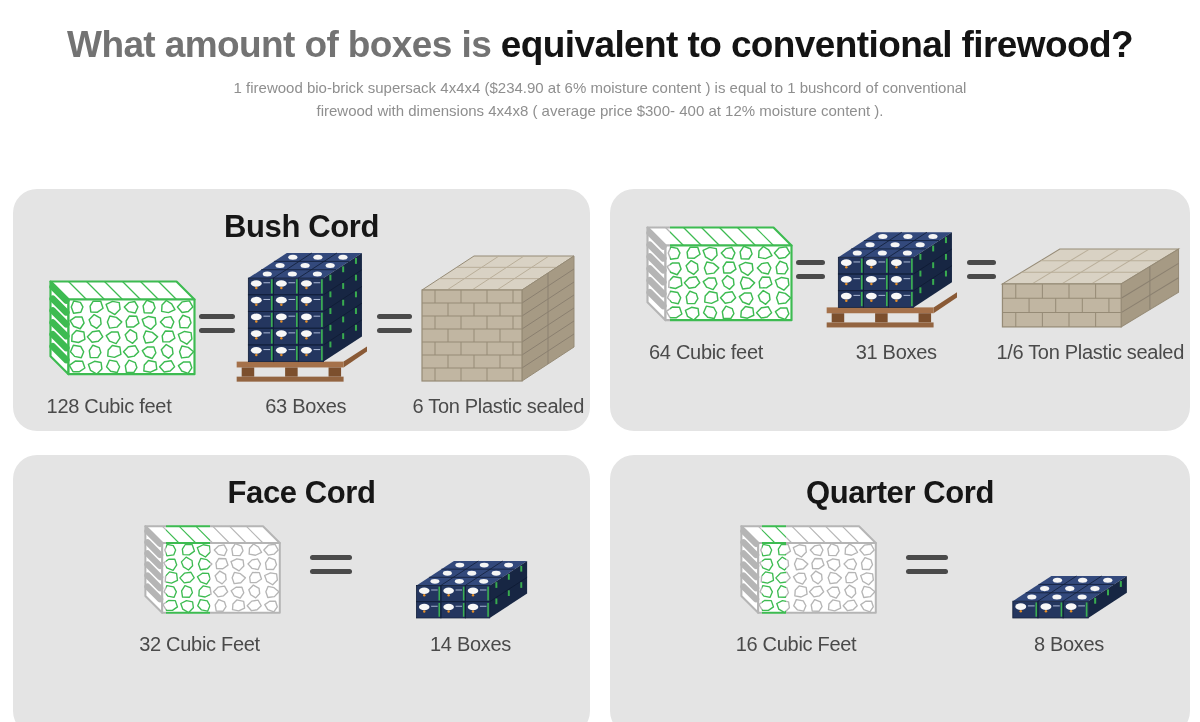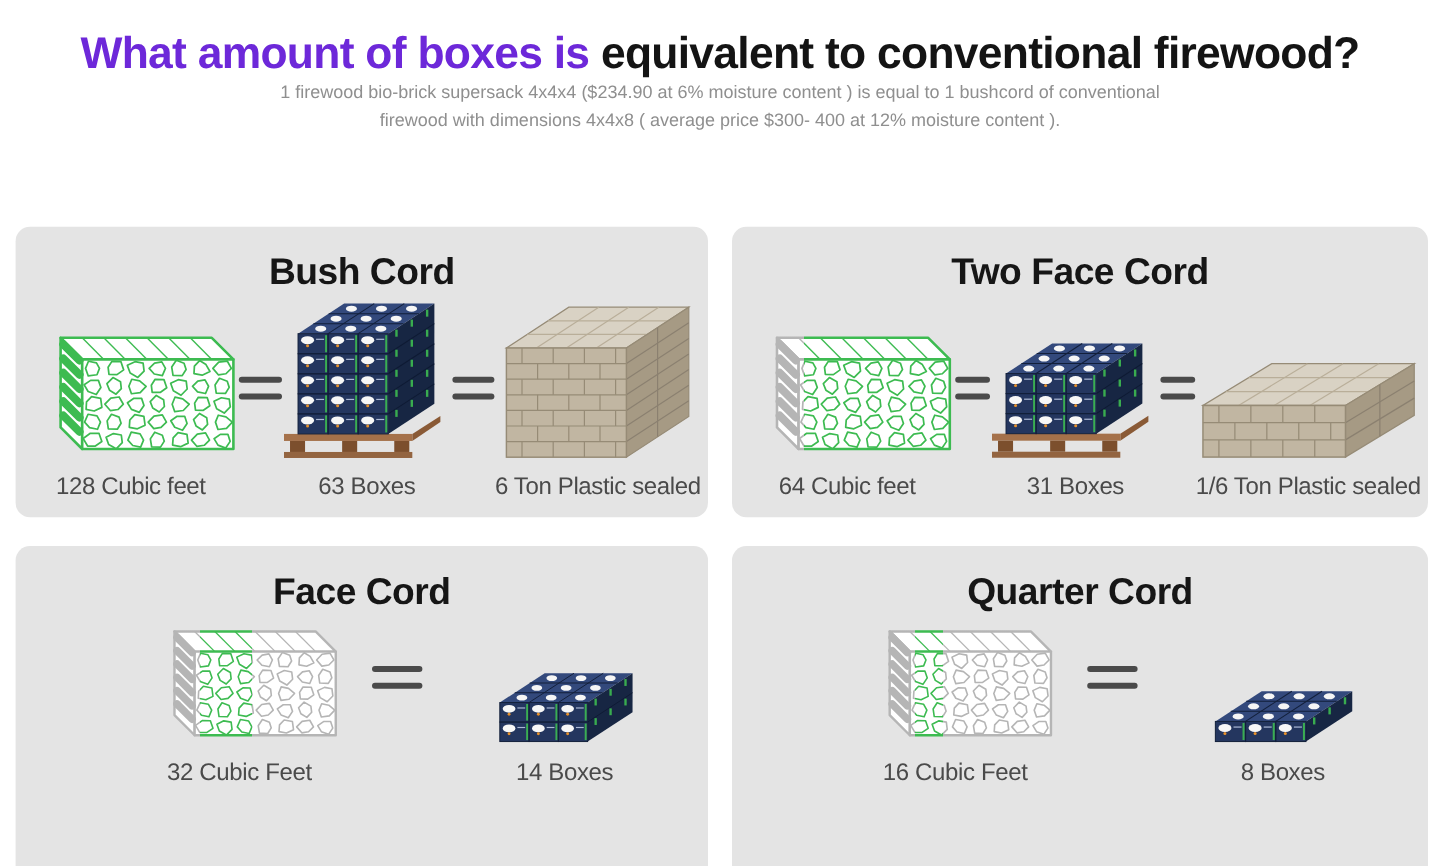--- a/index.html
+++ b/index.html
@@ -1,24 +1,24 @@
 <!DOCTYPE html>
 <html><head>
 <meta charset="utf-8">
 <style>
   html,body{margin:0;padding:0;background:#ffffff;}
   body{width:1200px;height:722px;position:relative;overflow:hidden;
        font-family:"Liberation Sans", sans-serif;}
   .header{position:absolute;top:0;left:0;right:0;text-align:center;}
   .title{margin:0;padding-top:24px;font-size:37px;font-weight:700;letter-spacing:-0.6px;color:#141414;}
-  .title .t-green{color:#6d28d9;}
-  .subtitle{font-size:15px;line-height:1.55;color:#8f8f8f;}
+  .title .t-green{color:#737373;}
+  .subtitle{margin-top:10px;font-size:15px;line-height:1.55;color:#8f8f8f;}
   .panels{position:absolute;left:13px;top:189px;display:grid;
           grid-template-columns:577px 580px;column-gap:20px;row-gap:24px;}
-  .panel{background:#e4e4e4;border-radius:12px;height:242px;box-sizing:border-box;}
+  .panel{background:#e4e4e4;border-radius:24px;height:242px;box-sizing:border-box;}
   .panel.tall{height:280px;}
   .panel-title{margin:0;padding-top:20px;height:34px;text-align:center;
                font-size:31px;font-weight:700;letter-spacing:-0.4px;color:#161616;}
   .panel-row{display:flex;align-items:flex-end;}
   .panel-row.r1{height:176px;justify-content:space-between;padding:0 6px;}
   .panel-row.r2{height:148px;justify-content:center;padding-left:44px;}
   .item{display:flex;flex-direction:column;align-items:center;}
   .illus{display:flex;align-items:flex-end;justify-content:center;}
   .label{margin-top:10px;height:24px;font-size:20px;color:#4a4a4a;letter-spacing:-0.3px;white-space:nowrap;}
   .equals{width:42px;display:flex;flex-direction:column;gap:9px;}
@@ -287,21 +287,20 @@
               <line x1="69" y1="116" x2="69" y2="129" stroke="#968b76" stroke-width="1"></line>
               <line x1="95" y1="116" x2="95" y2="129" stroke="#968b76" stroke-width="1"></line>
             </svg>
           </div>
         <div class="label">6 Ton Plastic sealed</div>
       </div>
     </div>
   </section>
 
   <section class="panel">
-    <h2 class="panel-title">Two Face Cord</h2>
     <div class="panel-row r1">
       <div class="item">
         <div class="illus">
             <svg viewBox="0 0 200 140" width="180" height="126">
               <defs>
                 <linearGradient id="wg1" gradientUnits="userSpaceOnUse" x1="0" y1="0" x2="200" y2="0">
                   <stop offset="0" stop-color="#b5b5b5"></stop>
                   <stop offset="0.3" stop-color="#b5b5b5"></stop>
                   <stop offset="0.3" stop-color="#3dbb51"></stop>
                   <stop offset="1" stop-color="#3dbb51"></stop>

